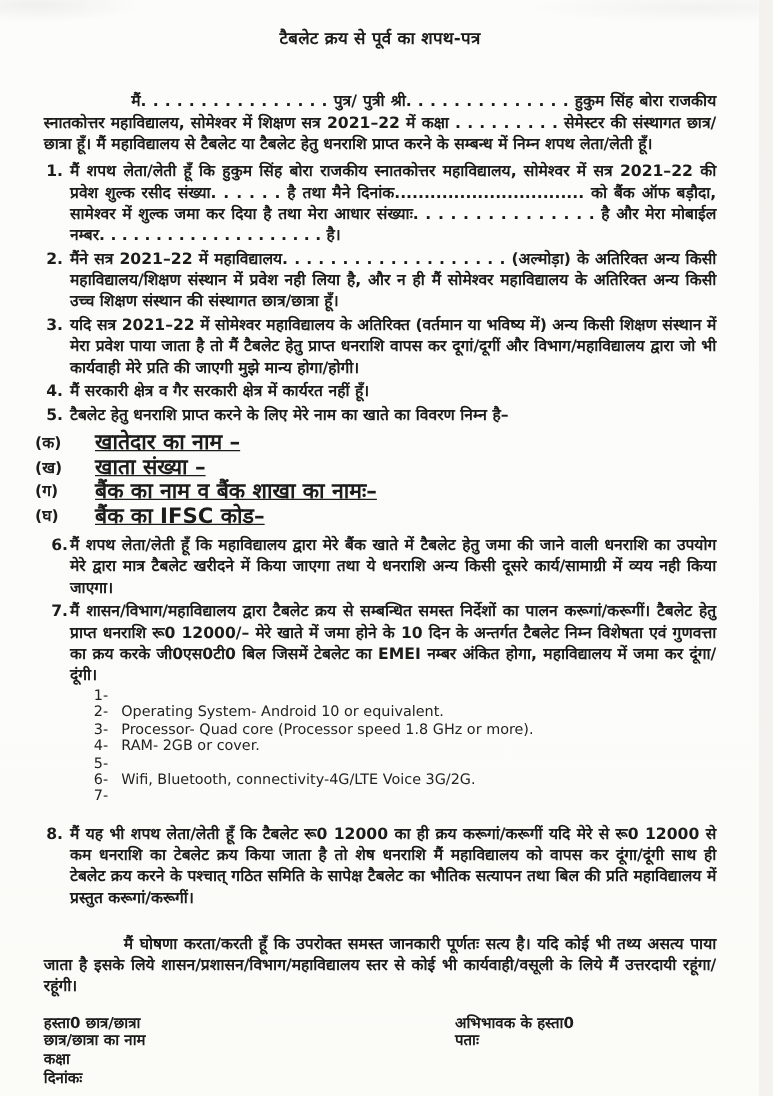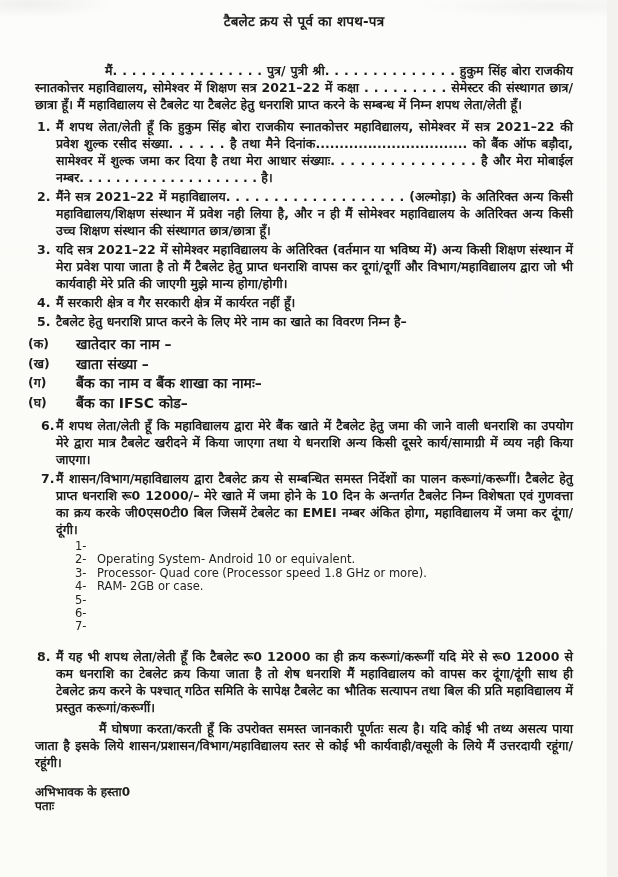--- a/index.html
+++ b/index.html
@@ -17,21 +17,21 @@
     position: relative;
     width: 607px;
     height: 877px;
     box-sizing: border-box;
     background: #fcfcfa;
     background-image:
       radial-gradient(ellipse 120px 20px at 30px 4px, rgba(0,0,0,0.05), transparent 70%),
       radial-gradient(ellipse 200px 18px at 560px 6px, rgba(0,0,0,0.04), transparent 70%),
       linear-gradient(#fcfcfa, #fbfbf8);
     color: #1c1c1c;
-    padding: 12px 34px 0 35px;
+    padding: 22px 34px 0 35px;
     overflow: hidden;
   }
   .title {
     text-align: center;
     font-weight: 700;
     font-size: 13.5px;
     line-height: 19px;
     margin-bottom: 31px;
     letter-spacing: 0.2px;
   }
@@ -66,38 +66,39 @@
     margin-bottom: 3px;
   }
   .field-row .f-label {
     width: 48px;
     flex: 0 0 48px;
     font-weight: 600;
     font-size: 12.5px;
   }
   .field-row .f-text {
     font-weight: 600;
-    font-size: 14px;
+    font-size: 17px;
+    text-decoration: underline;
   }
   .specs {
     margin: 2px 0 14px 40px;
     font-weight: 400;
   }
   .spec-row {
     display: flex;
     font-size: 11.5px;
     line-height: 13.4px;
     color: #222;
   }
   .spec-row .s-num {
     width: 22px;
     flex: 0 0 22px;
   }
   .declaration {
-    margin: 4px 0 0 0;
+    margin: 20px 0 0 0;
     text-indent: 64px;
   }
   .signatures {
     display: flex;
     margin-top: 14px;
   }
   .sig-left {
     flex: 1 1 auto;
   }
   .sig-right {
@@ -181,40 +182,47 @@
     <div class="spec-row">
       <span class="s-num">2-</span>
       <span>Operating System- Android 10 or equivalent.</span>
     </div>
     <div class="spec-row">
       <span class="s-num">3-</span>
       <span>Processor- Quad core (Processor speed 1.8 GHz or more).</span>
     </div>
     <div class="spec-row">
       <span class="s-num">4-</span>
-      <span>RAM- 2GB or case.</span>
+      <span>RAM- 2GB or cover.</span>
     </div>
     <div class="spec-row">
       <span class="s-num">5-</span>
     </div>
     <div class="spec-row">
       <span class="s-num">6-</span>
+      <span>Wifi, Bluetooth, connectivity-4G/LTE Voice 3G/2G.</span>
     </div>
     <div class="spec-row">
       <span class="s-num">7-</span>
     </div>
   </div>
 
   <div class="item hindi">
     <span class="num">8.</span>
     <span>मैं यह भी शपथ लेता/लेती हूँ कि टैबलेट रू0 12000 का ही क्रय करूगां/करूगीं यदि मेरे से रू0 12000 से कम धनराशि का टेबलेट क्रय किया जाता है तो शेष धनराशि मैं महाविद्यालय को वापस कर दूंगा/दूंगी साथ ही टेबलेट क्रय करने के पश्चात् गठित समिति के सापेक्ष टैबलेट का भौतिक सत्यापन तथा बिल की प्रति महाविद्यालय में प्रस्तुत करूगां/करूगीं।</span>
   </div>
 
   <p class="hindi declaration">मैं घोषणा करता/करती हूँ कि उपरोक्त समस्त जानकारी पूर्णतः सत्य है। यदि कोई भी तथ्य असत्य पाया जाता है इसके लिये शासन/प्रशासन/विभाग/महाविद्यालय स्तर से कोई भी कार्यवाही/वसूली के लिये मैं उत्तरदायी रहूंगा/रहूंगी।</p>
 
   <div class="signatures">
+    <div class="sig-left">
+      <div class="sig-line">हस्ता0 छात्र/छात्रा</div>
+      <div class="sig-line">छात्र/छात्रा का नाम</div>
+      <div class="sig-line">कक्षा</div>
+      <div class="sig-line">दिनांकः</div>
+    </div>
     <div class="sig-right">
       <div class="sig-line">अभिभावक के हस्ता0</div>
       <div class="sig-line">पताः</div>
     </div>
   </div>
 
 </div>
 
 </body></html>

